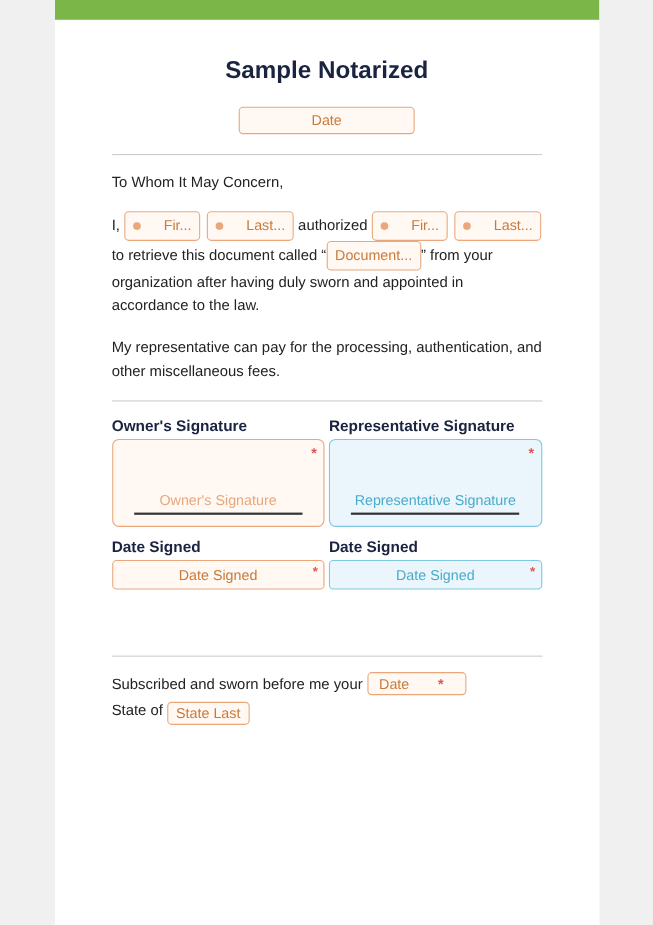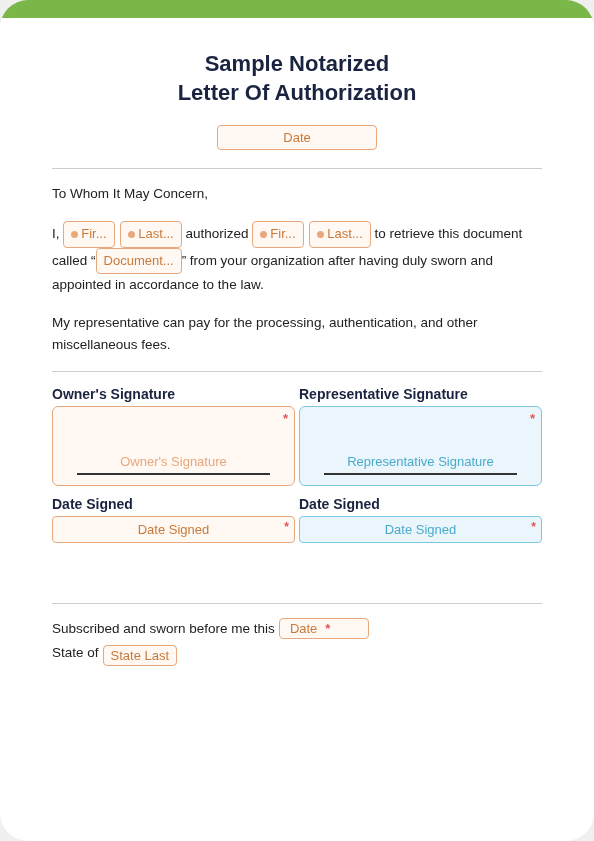--- a/index.html
+++ b/index.html
@@ -5,26 +5,25 @@
     * { box-sizing: border-box; margin: 0; padding: 0; }
     body {
       background: #f0f0f0;
       display: flex;
       justify-content: center;
       align-items: flex-start;
       min-height: 841px;
       font-family: Arial, sans-serif;
     }
     .page {
-      width: 594px;
+      width: 495px;
       min-height: 841px;
       background: #fff;
       position: relative;
       overflow: hidden;
-      border-radius: 28px;
     }
     .green-bar {
       height: 18px;
       background: #7ab648;
       width: 100%;
     }
     .content {
       padding: 24px 52px 40px 52px;
     }
     .title {
@@ -53,21 +52,21 @@
     }
     .field-inline {
       border: 1.5px solid #e8a87c;
       border-radius: 4px;
       background: #fff8f3;
       padding: 2px 7px;
       color: #c97a3a;
       font-size: 13px;
       display: inline-flex;
       align-items: center;
-      gap: 2px;
+      gap: 20px;
       white-space: nowrap;
     }
     .divider {
       border: none;
       border-top: 1.5px solid #ccc;
       margin: 14px 0;
     }
     .body-text {
       font-size: 13.5px;
       color: #222;
@@ -185,21 +184,20 @@
   </style>
 </head>
 <body>
 
 <div class="page">
   <div class="green-bar"></div>
   <div class="content">
 
     <h1 class="title">
       <span>Sample Notarized</span><br>
-      <span>Letter Of Authorization</span>
     </h1>
 
     <div class="date-field-wrap">
       <div class="field-box">Date</div>
     </div>
 
     <hr class="divider">
 
     <p class="body-text section-gap">To Whom It May Concern,</p>
 
@@ -258,21 +256,21 @@
         <div class="sig-label">Date Signed</div>
         <div class="date-signed-box blue" data-req="*">Date Signed</div>
       </div>
     </div>
 
     <div style="height:36px;"></div>
 
     <hr class="divider">
 
     <div class="subscribed-row">
-      <span>Subscribed and sworn before me this</span>
+      <span>Subscribed and sworn before me your</span>
       <span class="field-inline" style="padding: 2px 14px 2px 10px; min-width:90px; position:relative;">
         <span>Date</span>
         <span style="color:#e05555;font-weight:bold;margin-left:6px;">*</span>
       </span>
     </div>
     <div class="state-row">
       <span>State of</span>
       <span class="field-inline">
         <span>State Last</span>
       </span>

